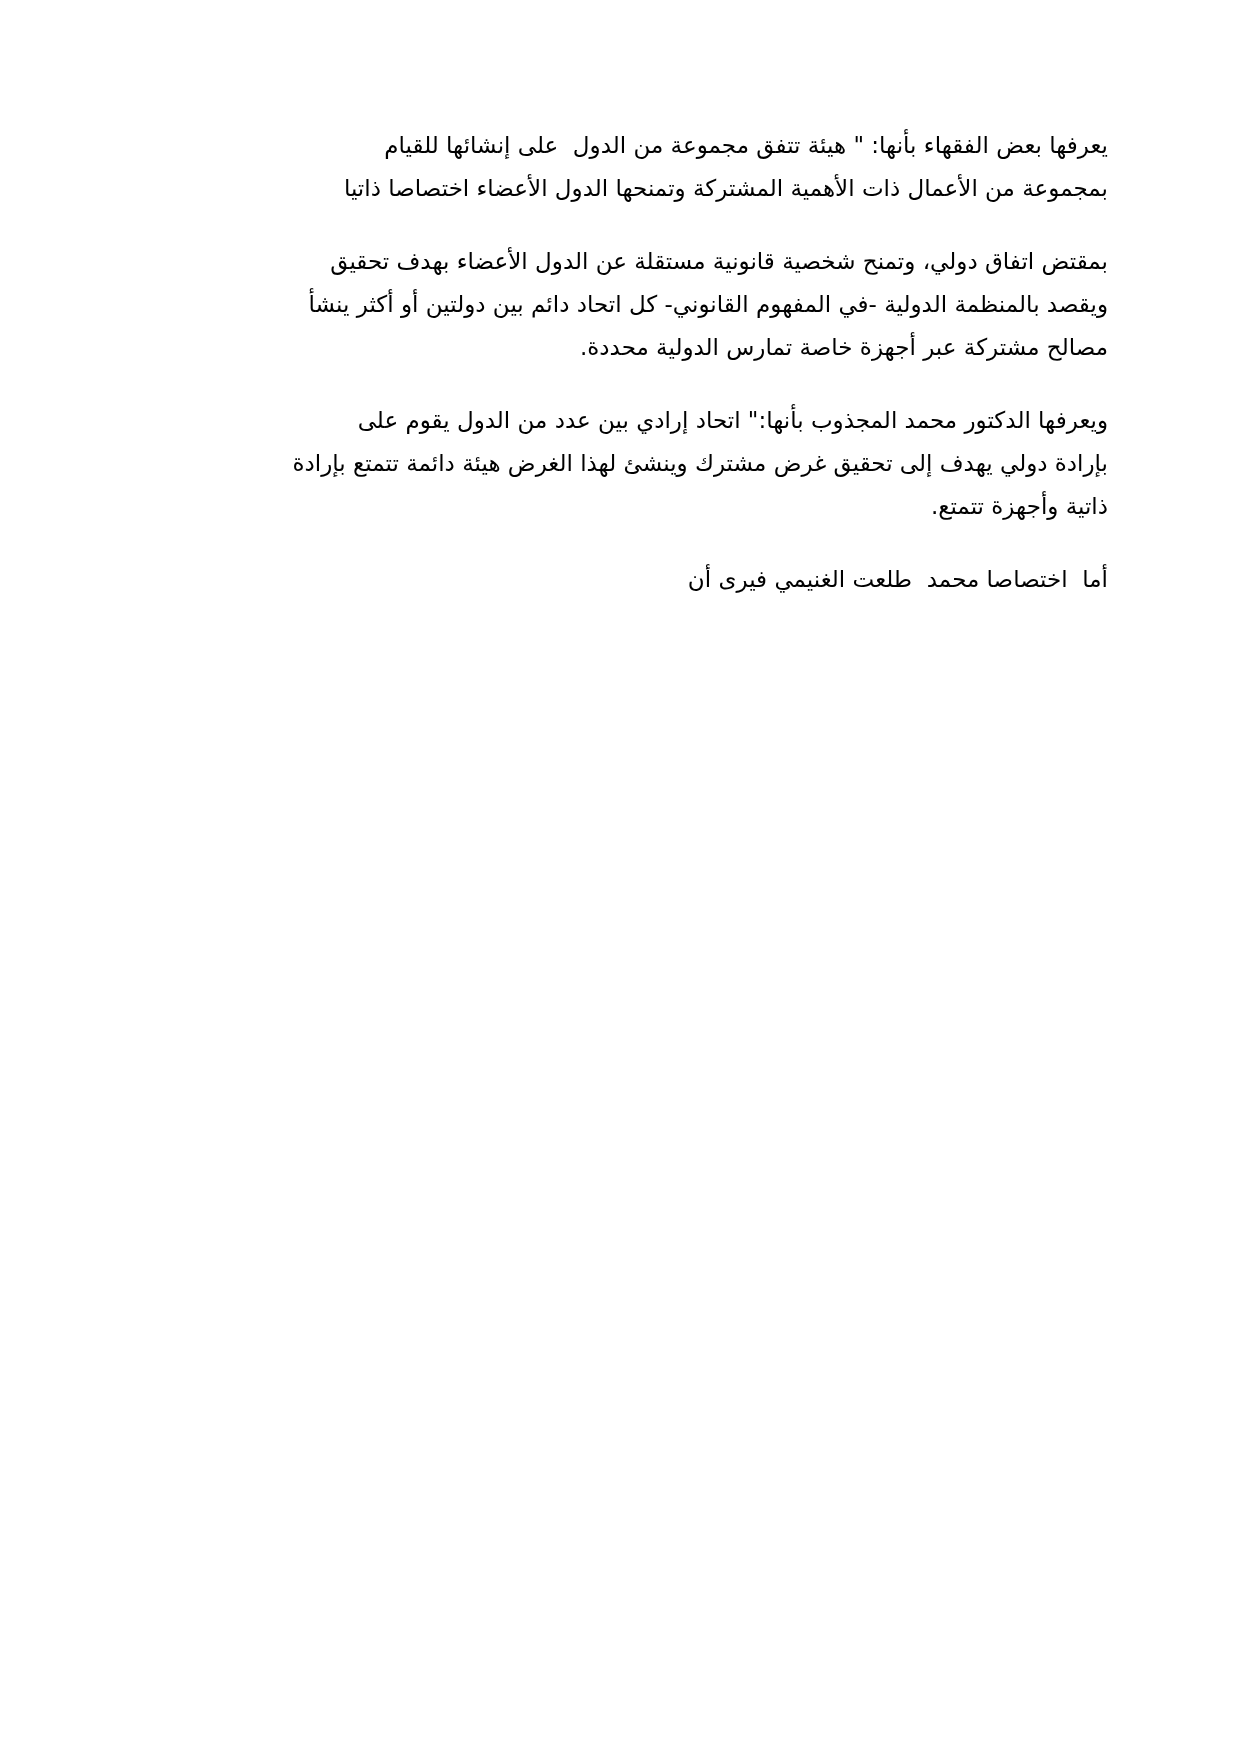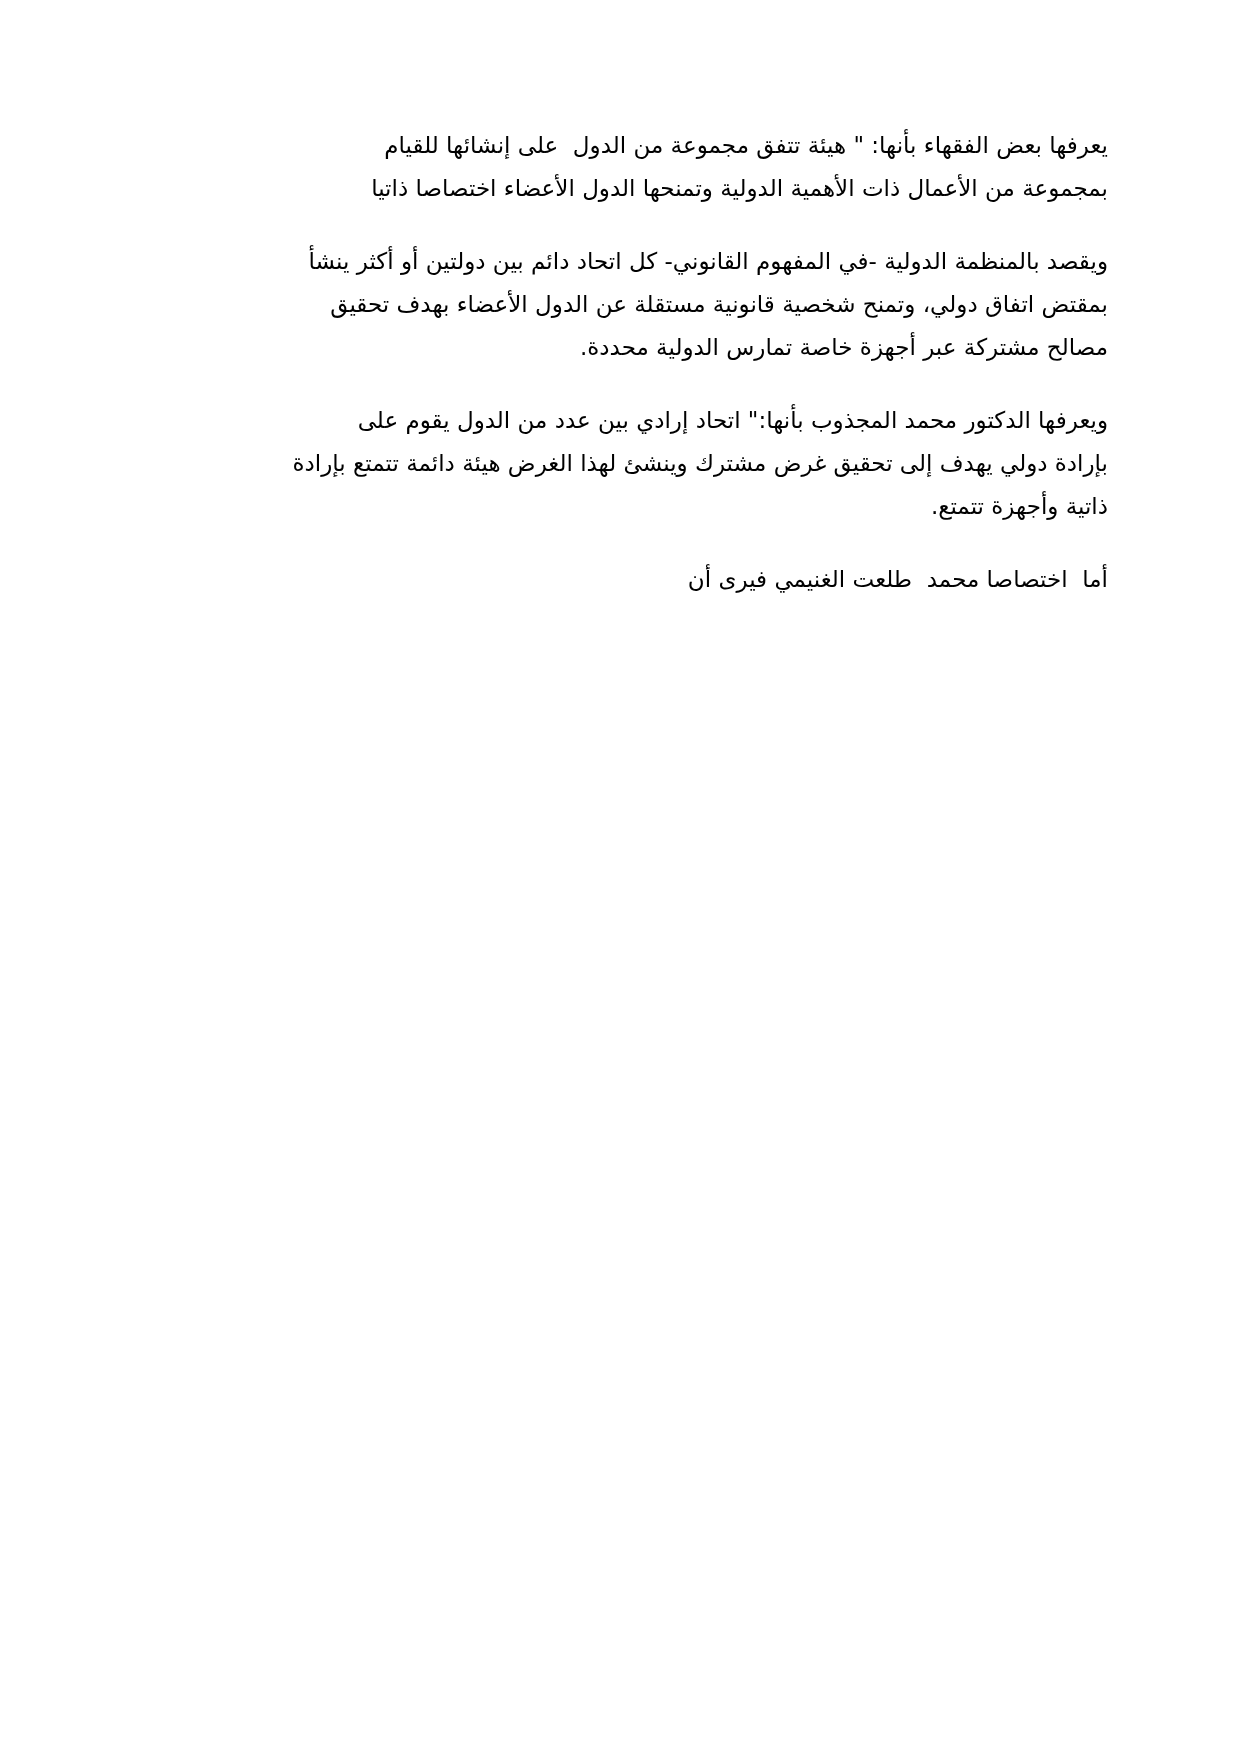--- a/index.html
+++ b/index.html
@@ -39,26 +39,26 @@
     color: #000000;
   }
 </style>
 </head>
 <body>
 
 <div class="page">
 
   <div class="para">
     <div class="line">يعرفها بعض الفقهاء بأنها: " هيئة تتفق مجموعة من الدول  على إنشائها للقيام</div>
-    <div class="line">بمجموعة من الأعمال ذات الأهمية الدولية وتمنحها الدول الأعضاء اختصاصا ذاتيا</div>
+    <div class="line">بمجموعة من الأعمال ذات الأهمية المشتركة وتمنحها الدول الأعضاء اختصاصا ذاتيا</div>
   </div>
 
   <div class="para">
+    <div class="line">بمقتض اتفاق دولي، وتمنح شخصية قانونية مستقلة عن الدول الأعضاء بهدف تحقيق</div>
     <div class="line">ويقصد بالمنظمة الدولية -في المفهوم القانوني- كل اتحاد دائم بين دولتين أو أكثر ينشأ</div>
-    <div class="line">بمقتض اتفاق دولي، وتمنح شخصية قانونية مستقلة عن الدول الأعضاء بهدف تحقيق</div>
     <div class="line">مصالح مشتركة عبر أجهزة خاصة تمارس الدولية محددة.</div>
   </div>
 
   <div class="para">
     <div class="line">ويعرفها الدكتور محمد المجذوب بأنها:" اتحاد إرادي بين عدد من الدول يقوم على</div>
     <div class="line">بإرادة دولي يهدف إلى تحقيق غرض مشترك وينشئ لهذا الغرض هيئة دائمة تتمتع بإرادة</div>
     <div class="line">ذاتية وأجهزة تتمتع.</div>
   </div>
 
   <div class="para">

